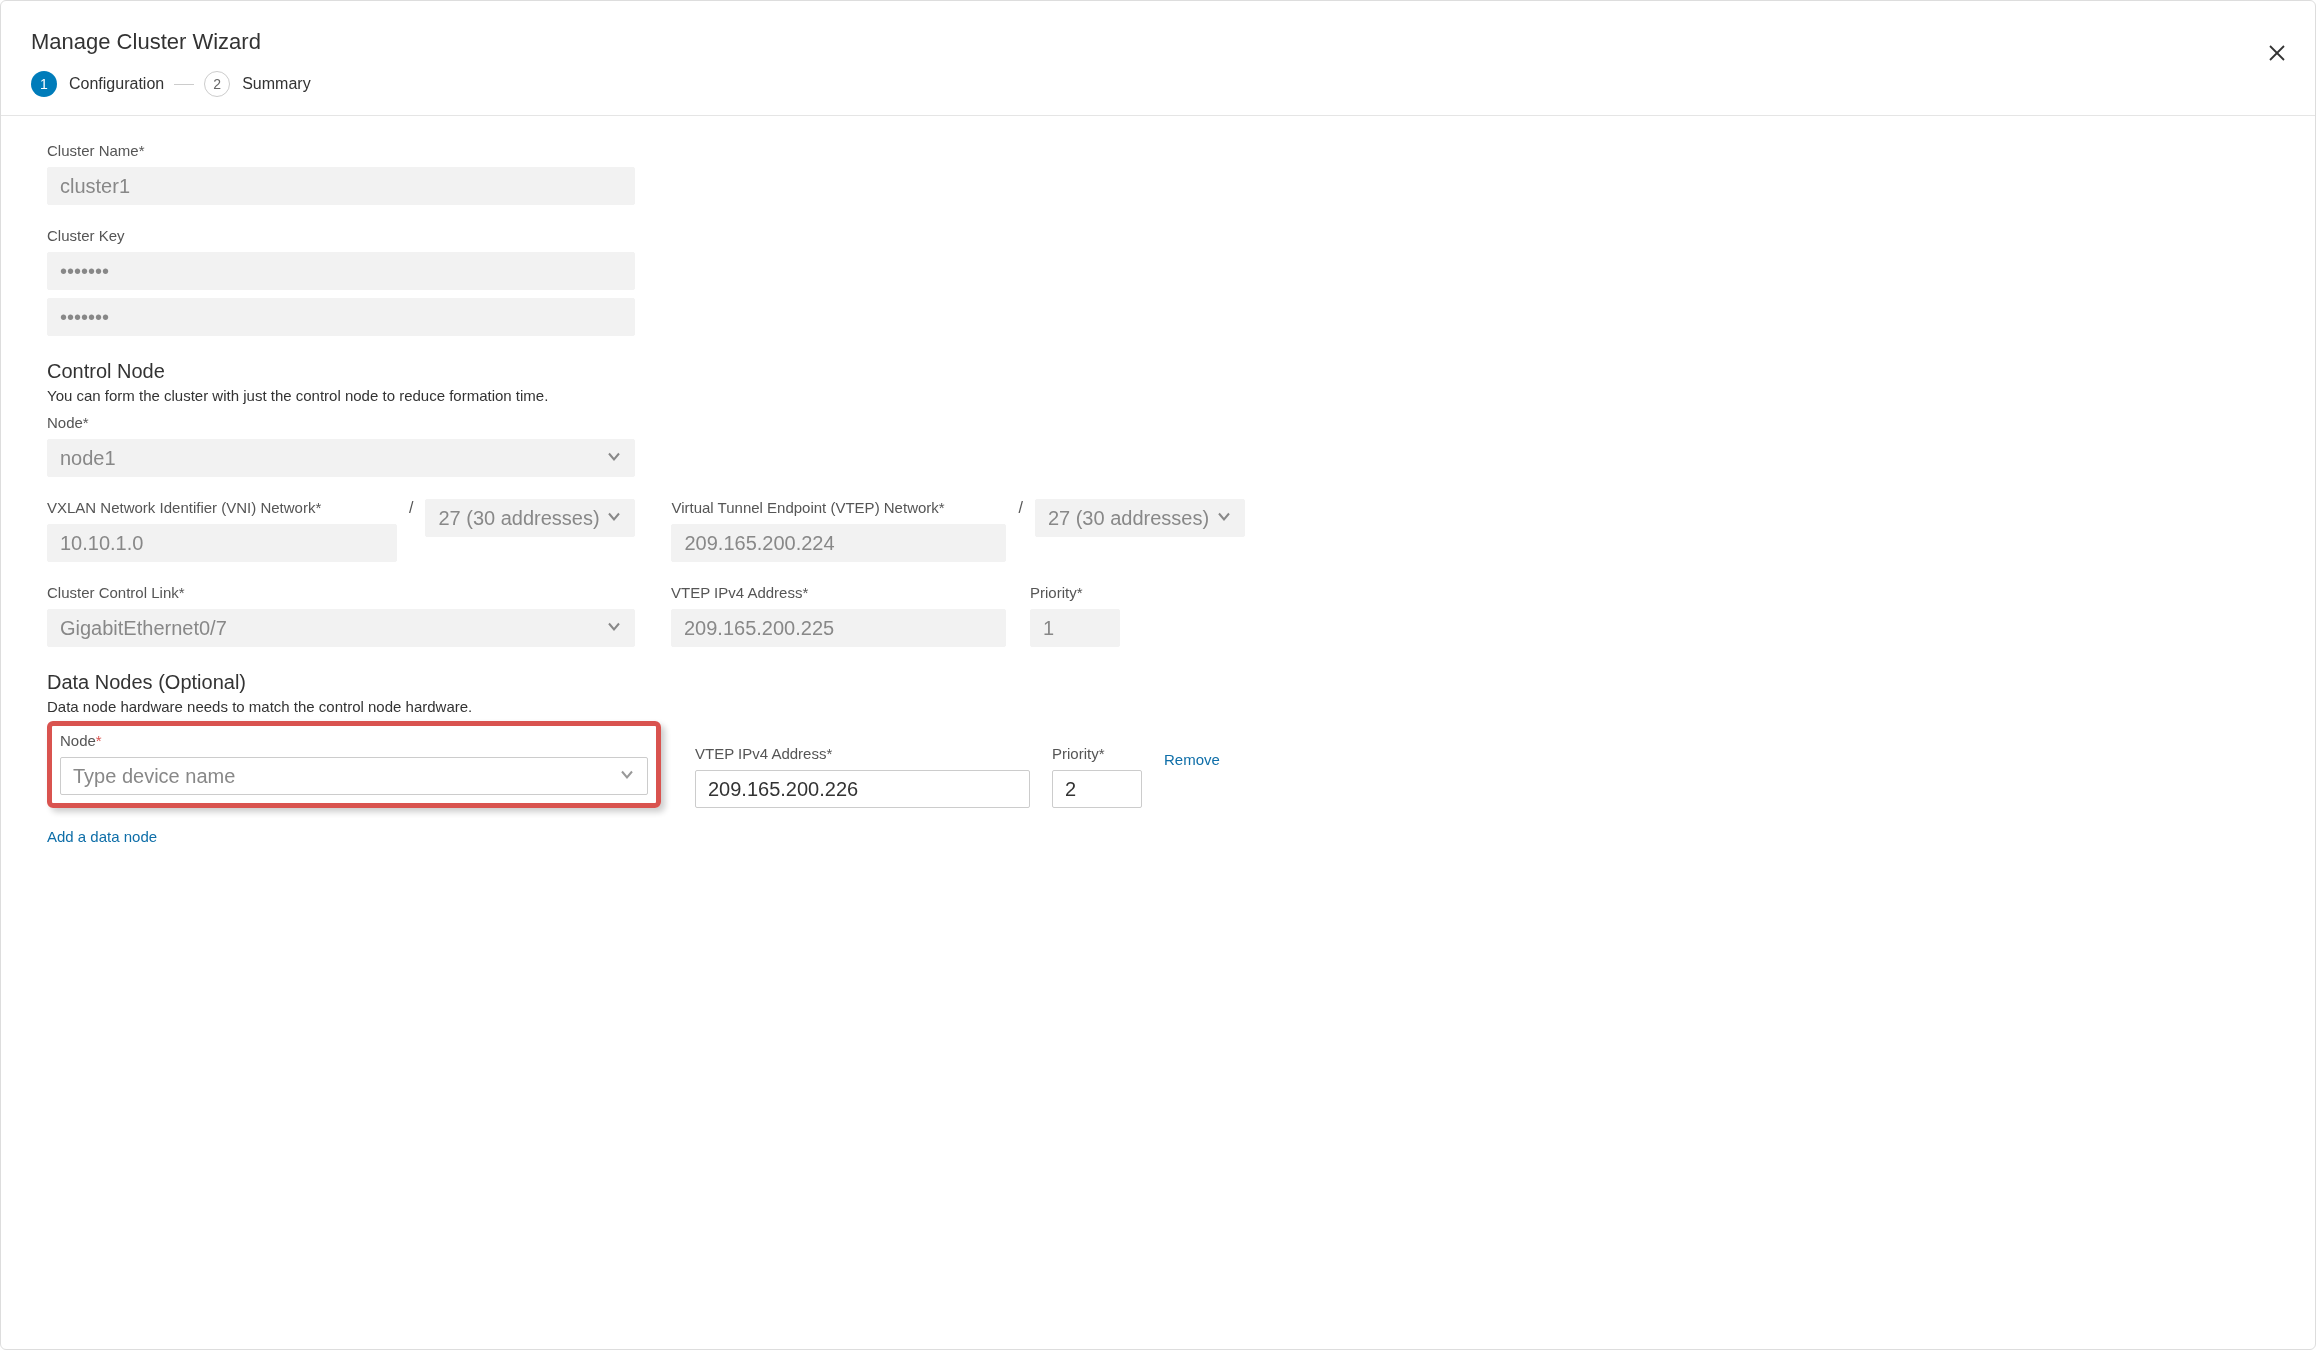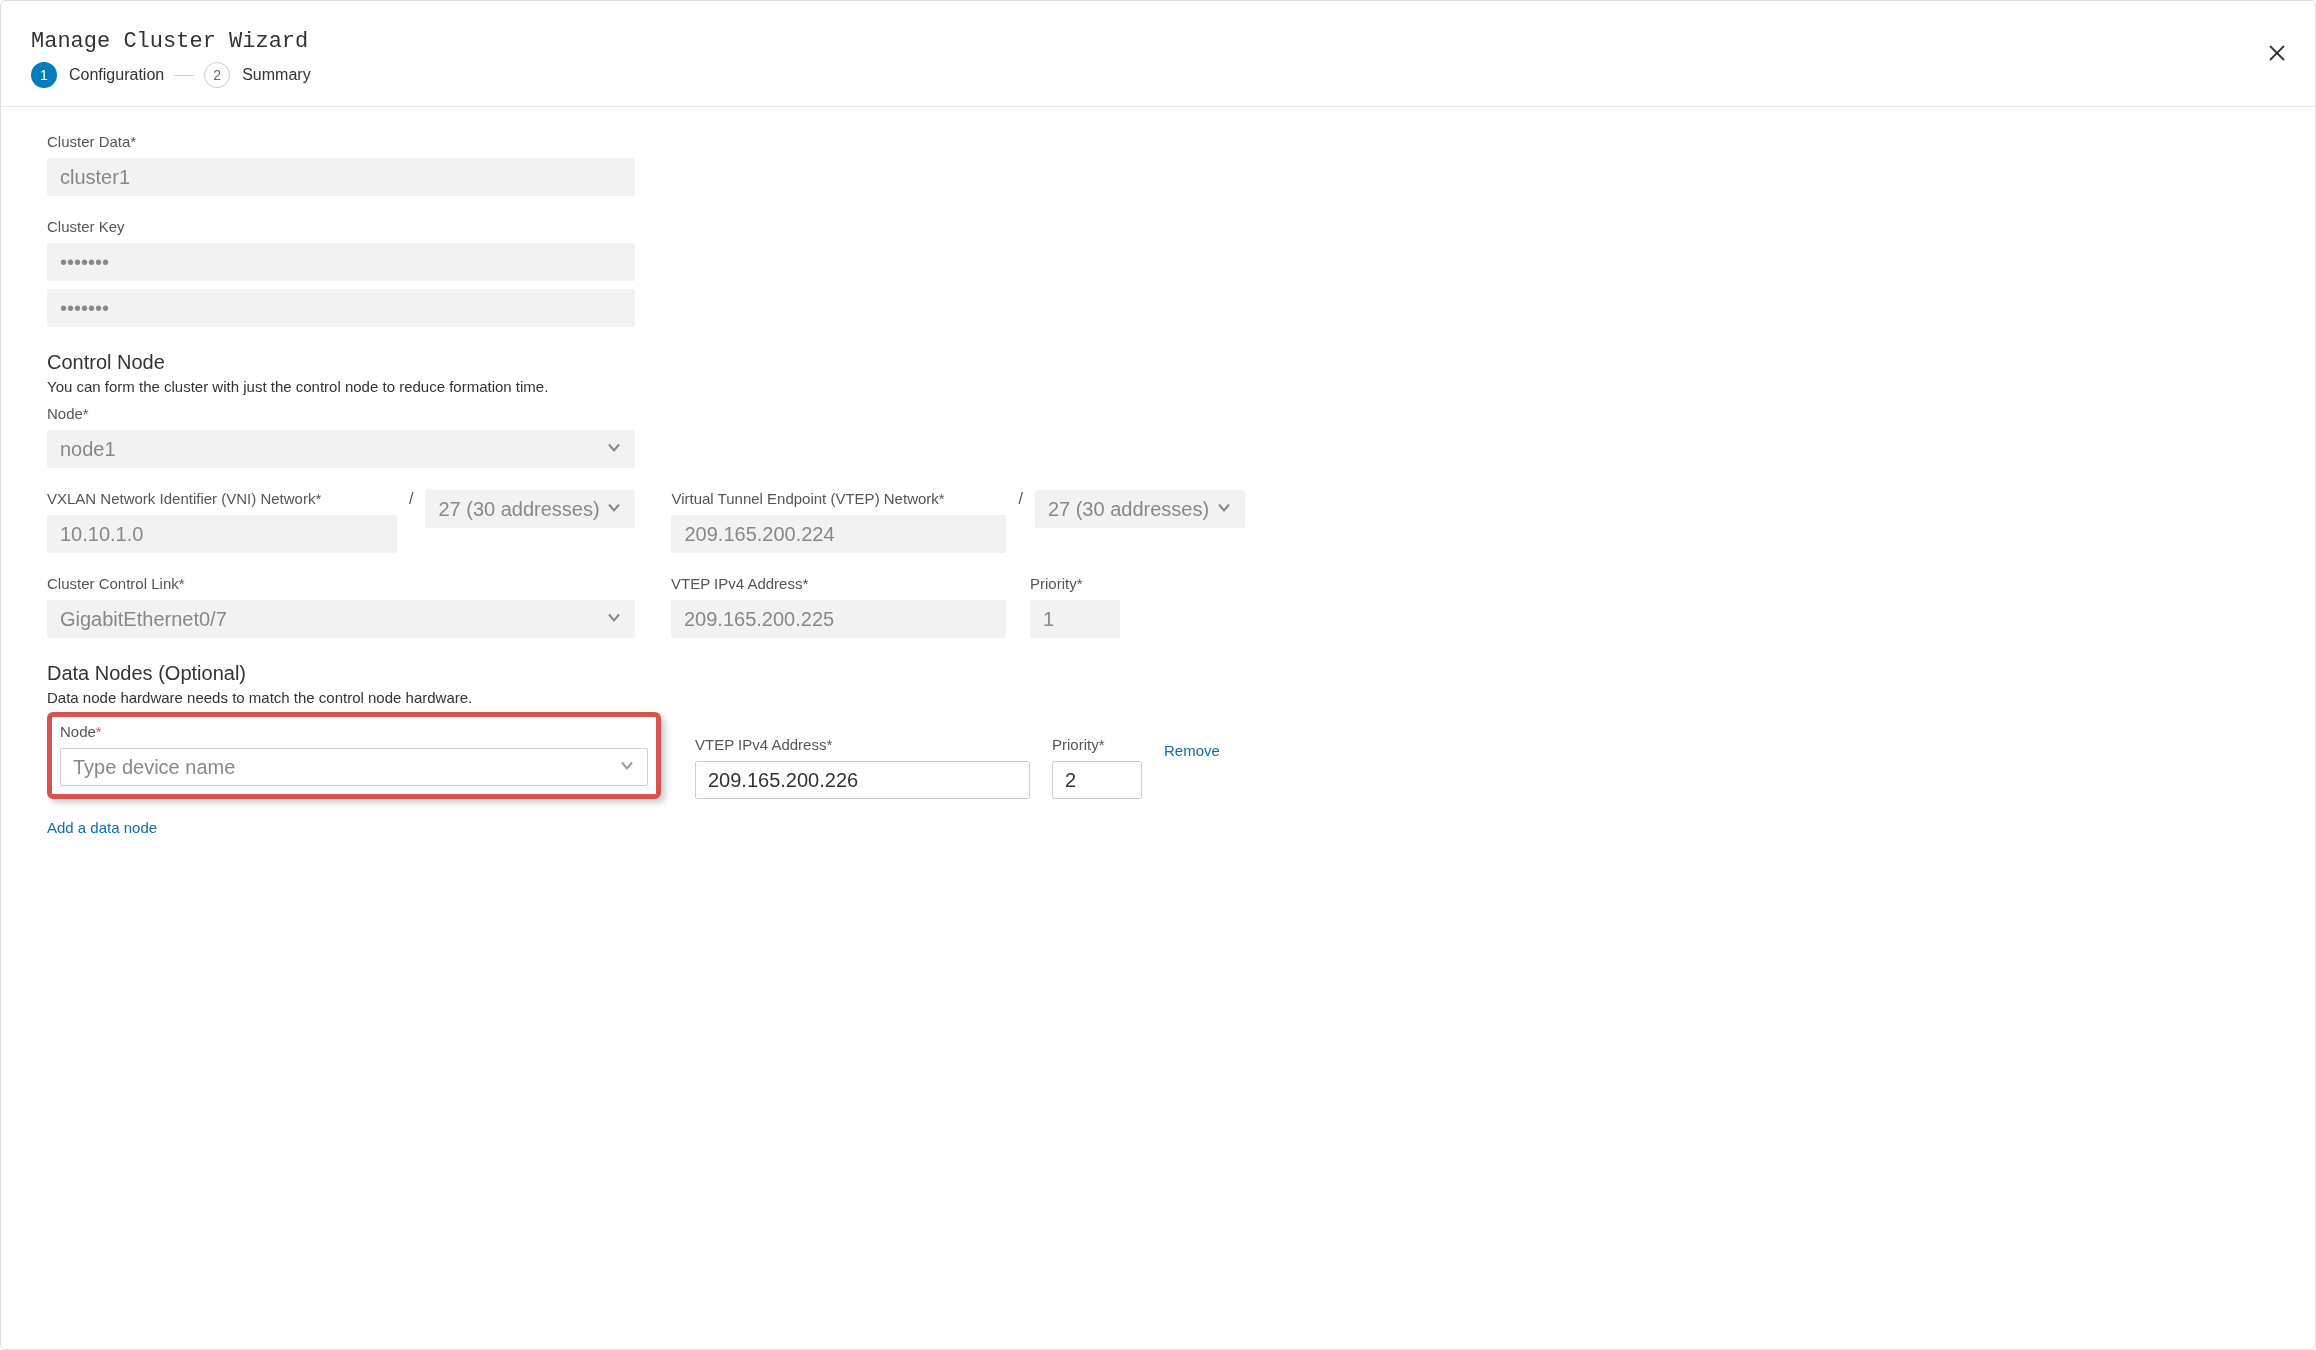--- a/index.html
+++ b/index.html
@@ -23,22 +23,21 @@
     }
     .wizard-header {
       padding: 28px 30px 18px 30px;
       border-bottom: 1px solid #e5e5e5;
       position: relative;
     }
     .wizard-title {
       font-size: 22px;
       font-weight: 400;
       color: #333;
-      margin-bottom: 8px;
-      font-family: Liberation Mono, monospace;
+      margin-bottom: 16px;
     }
     .close-btn {
       position: absolute;
       right: 28px;
       top: 40px;
       font-size: 26px;
       cursor: pointer;
       color: #333;
       line-height: 1;
       background: none;
@@ -210,21 +209,21 @@
       <div class="step">
         <div class="step-number inactive">2</div>
         <span class="step-label">Summary</span>
       </div>
     </div>
   </div>
 
   <div class="wizard-body">
 
     <div class="field-group col-588">
-      <label class="field-label">Cluster Data*</label>
+      <label class="field-label">Cluster Name*</label>
       <input class="field-input readonly" readonly="" value="cluster1" style="">
     </div>
 
     <div class="field-group col-588" style="margin-bottom:8px;">
       <label class="field-label">Cluster Key</label>
       <input class="field-input readonly" readonly="" value="•••••••" style="">
     </div>
     <div class="field-group col-588">
       <input class="field-input readonly" readonly="" value="•••••••" style="">
     </div>

